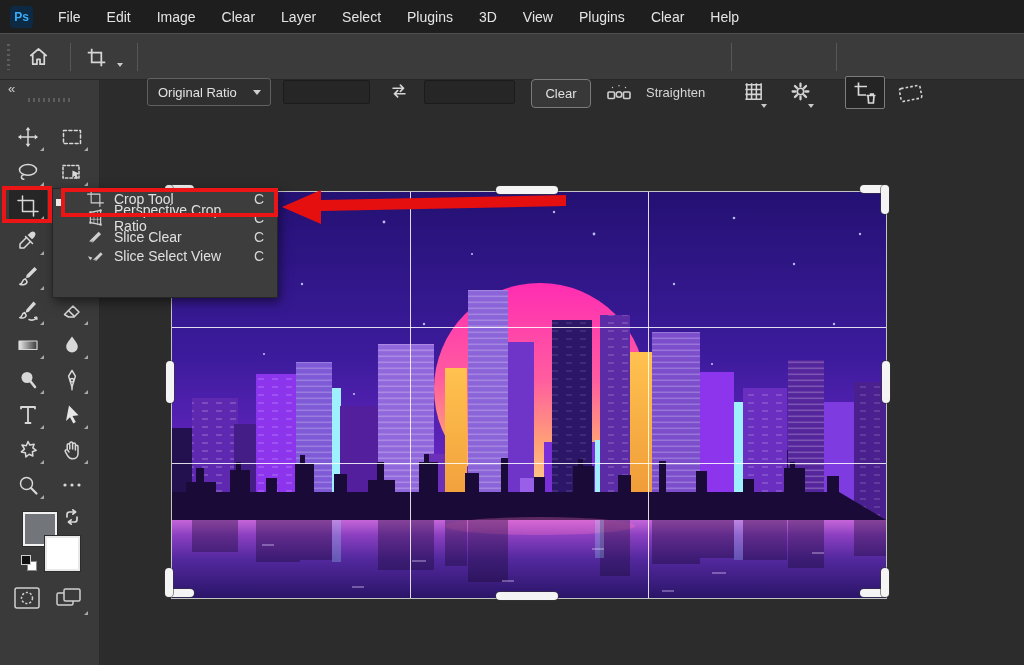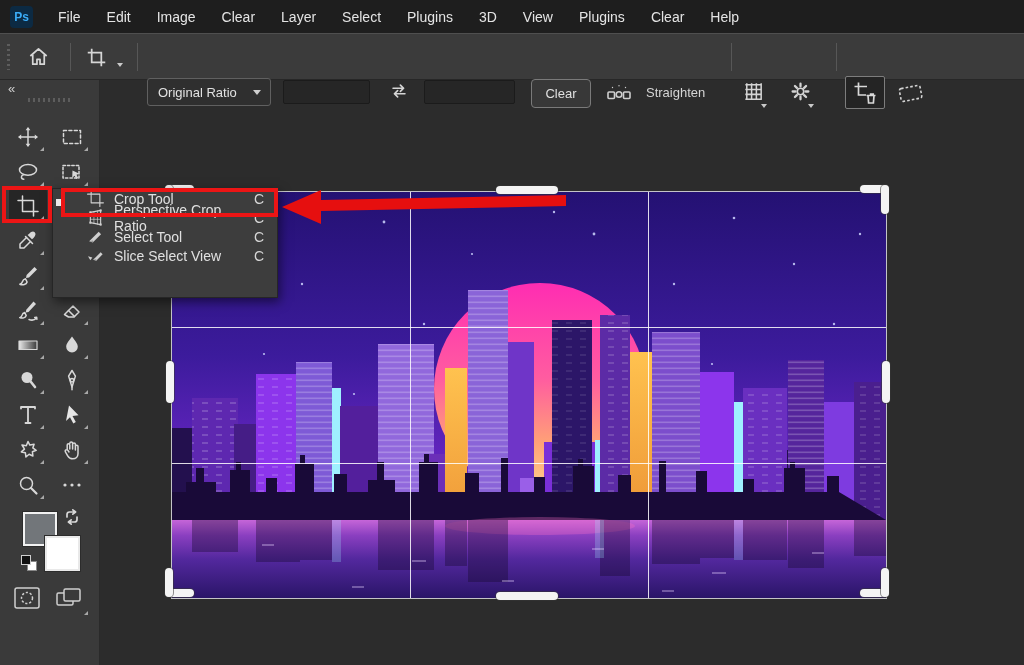--- a/index.html
+++ b/index.html
@@ -520,21 +520,21 @@
       <span class="flabel">Perspective Crop Ratio</span>
       <span class="fkey">C</span>
     </div>
     <div class="fly-row">
       <span class="ficon">
         <svg width="19" height="19" viewBox="0 0 24 24">
             <path d="M4 18L16 6l3 3L8.5 19.5z" fill="#cfcfcf" stroke="none"></path>
             <path d="M4 18l4.5-1 .9 2z" fill="#8d8d8d" stroke="none"></path>
           </svg>
         </span>
-      <span class="flabel">Select Tool</span>
+      <span class="flabel">Slice Clear</span>
       <span class="fkey">C</span>
     </div>
     <div class="fly-row">
       <span class="ficon">
         <svg width="19" height="19" viewBox="0 0 24 24">
             <path d="M2.5 13l5.5 1.5L5.5 18z" fill="#cfcfcf" stroke="none"></path>
             <path d="M9 17.5L18.5 8l2.5 2.5-8 8z" fill="#cfcfcf" stroke="none"></path>
             <path d="M9 17.5l3.7-.8.8 1.7z" fill="#8d8d8d" stroke="none"></path>
           </svg>
         </span>

